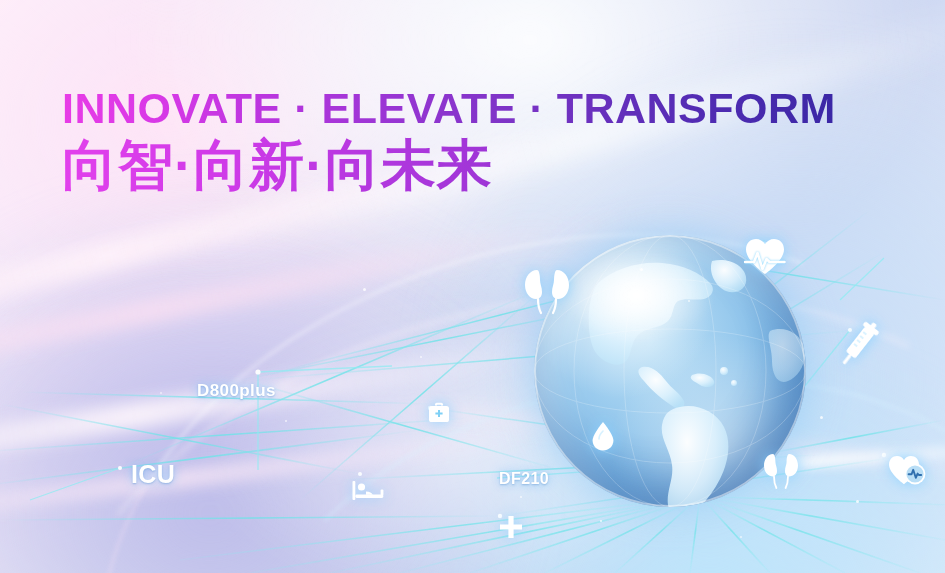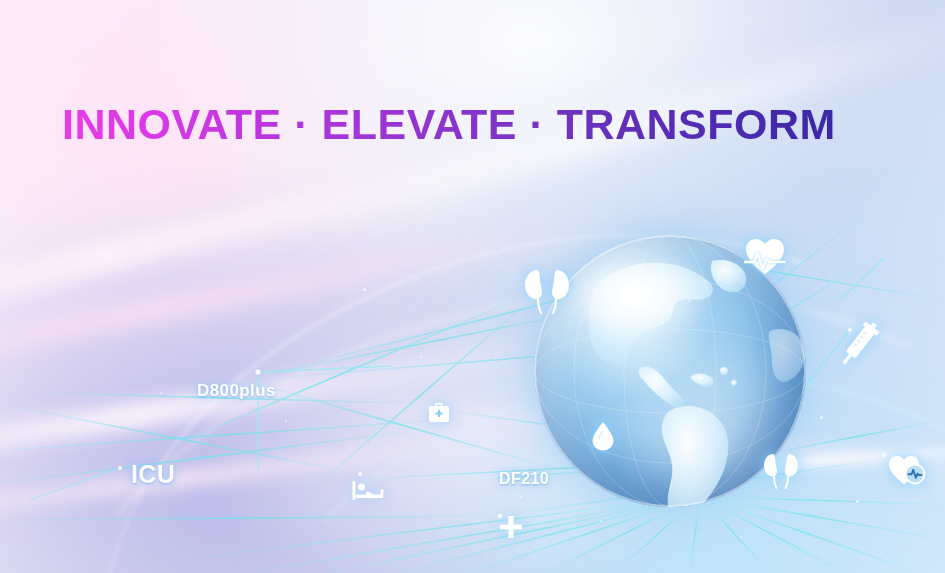--- a/index.html
+++ b/index.html
@@ -149,21 +149,21 @@
     position:absolute;color:#ffffff;font-weight:700;
     letter-spacing:.4px;
     text-shadow:0 0 10px rgba(120,190,250,.9), 0 1px 2px rgba(90,140,200,.5);
     white-space:nowrap;
   }
   #label-d800{left:197px;top:366px;font-size:17px;margin-top:15px;}
   #label-icu{left:131px;top:460px;font-size:25px;}
   #label-df210{left:499px;top:470px;font-size:16px;}
 
   
-  #headline-block{position:absolute;left:62px;top:100px;}
+  #headline-block{position:absolute;left:62px;top:84px;}
   #headline{
     margin:0;
     font-size:43px;
     font-weight:700;
     letter-spacing:.5px;
     line-height:1.15;
     white-space:nowrap;
     background:linear-gradient(95deg,
       #e83ce6 0%,
       #d939e7 12%,
@@ -451,15 +451,16 @@
   <div class="spark" style="left:520px;top:496px;width:2px;height:2px;opacity:.7;"></div>
   <div class="spark" style="left:740px;top:536px;width:2px;height:2px;opacity:.65;"></div>
   <div class="spark" style="left:160px;top:392px;width:2px;height:2px;opacity:.6;"></div>
 
   <div class="tlabel" id="label-d800">D800plus</div>
   <div class="tlabel" id="label-icu">ICU</div>
   <div class="tlabel" id="label-df210">DF210</div>
 
   <div id="headline-block">
     <h1 id="headline">INNOVATE · ELEVATE · TRANSFORM</h1>
+    <h2 id="subhead">向智·向新·向未来</h2>
   </div>
 
 </div>
 
 </body></html>

